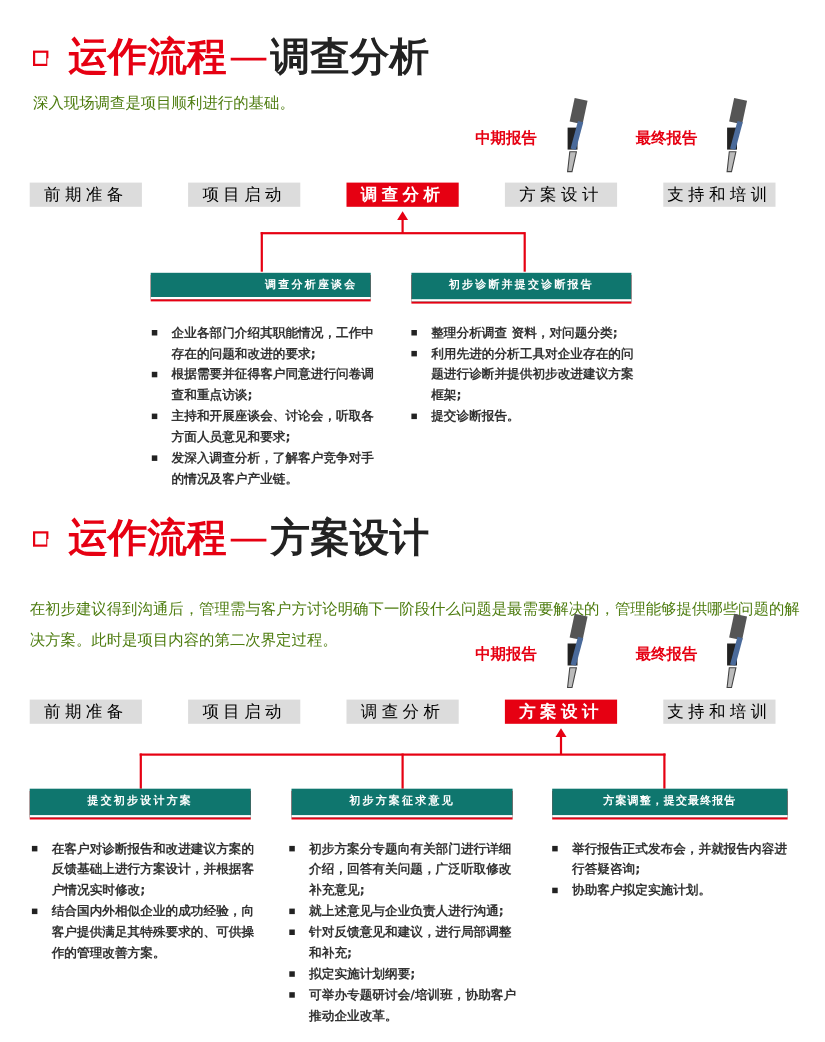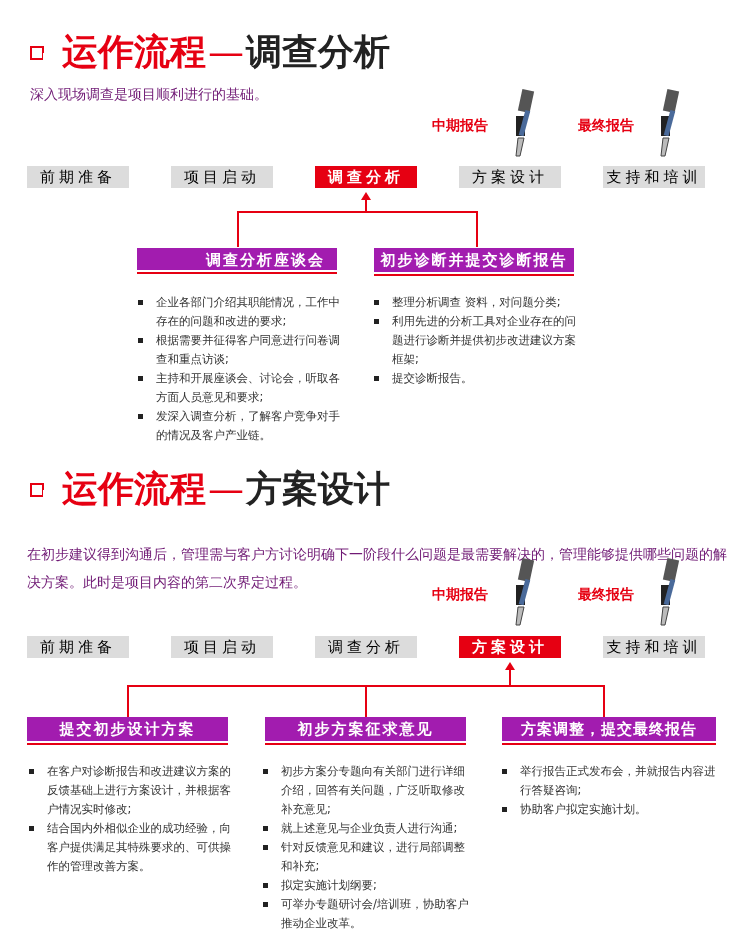--- a/index.html
+++ b/index.html
@@ -4,29 +4,29 @@
 <style>
   html,body{margin:0;padding:0;background:#fff;}
   body{width:750px;height:947px;position:relative;overflow:hidden;font-family:"DejaVu Sans","Liberation Sans",sans-serif;color:#333;}
   .abs{position:absolute;}
   .title{font-size:36px;font-weight:bold;display:flex;align-items:center;white-space:nowrap;text-align:right;}
   .title .sq{width:14px;height:14px;border:2.5px solid #e60012;margin-right:18px;box-sizing:border-box;position:relative;}
   .title .sq:after{content:"";position:absolute;right:-5px;bottom:-5px;width:4px;height:10px;background:#fff;}
   .title .red{color:#e60012;}
   .title .dash{color:#e60012;font-weight:normal;margin:0 2px;}
   .title .blk{color:#222;}
-  .intro{font-size:14px;color:#701a75;line-height:28px;}
+  .intro{font-size:14px;color:#4d7c0f;line-height:28px;}
   .step{height:22px;background:#dcdcdc;color:#000000;font-family:"DejaVu Serif","Liberation Serif",serif;font-size:15px;text-align:center;line-height:22px;letter-spacing:4px;width:102px;}
   .step.active{background:#e60012;color:#fff;font-weight:bold;}
   .report{color:#e60012;font-weight:bold;font-size:14px;}
   .pen{width:30px;height:70px;}
   .line{background:#e60012;}
   .arrow{width:0;height:0;border-left:5px solid transparent;border-right:5px solid transparent;border-bottom:8px solid #e60012;}
-  .hdr{height:24px;background:#a21caf;color:#fff;font-family:"DejaVu Serif","Liberation Serif",serif;font-weight:bold;font-size:15px;line-height:24px;letter-spacing:2px;border-bottom:2px solid #fff;box-shadow:0 2px 0 #e60012;}
-  ul.bul{list-style:none;margin:0;padding:0;font-size:11.5px;line-height:19px;color:#333;}
+  .hdr{height:24px;background:#0f766e;color:#fff;font-family:"DejaVu Serif","Liberation Serif",serif;font-weight:bold;font-size:10px;line-height:24px;letter-spacing:2px;border-bottom:2px solid #fff;box-shadow:0 2px 0 #e60012;}
+  ul.bul{list-style:none;margin:0;padding:0;font-size:11.5px;line-height:19px;color:#333;font-weight:bold;}
   ul.bul li{position:relative;padding-left:22px;}
   ul.bul li:before{content:"";position:absolute;left:4px;top:7px;width:5px;height:5px;background:#222;}
 </style>
 </head>
 <body>
 
 <div class="abs title" style="left:30px;top:28px;">
   <span class="sq"></span>
   <span class="red">运作流程</span>
   <span class="dash">—</span>

